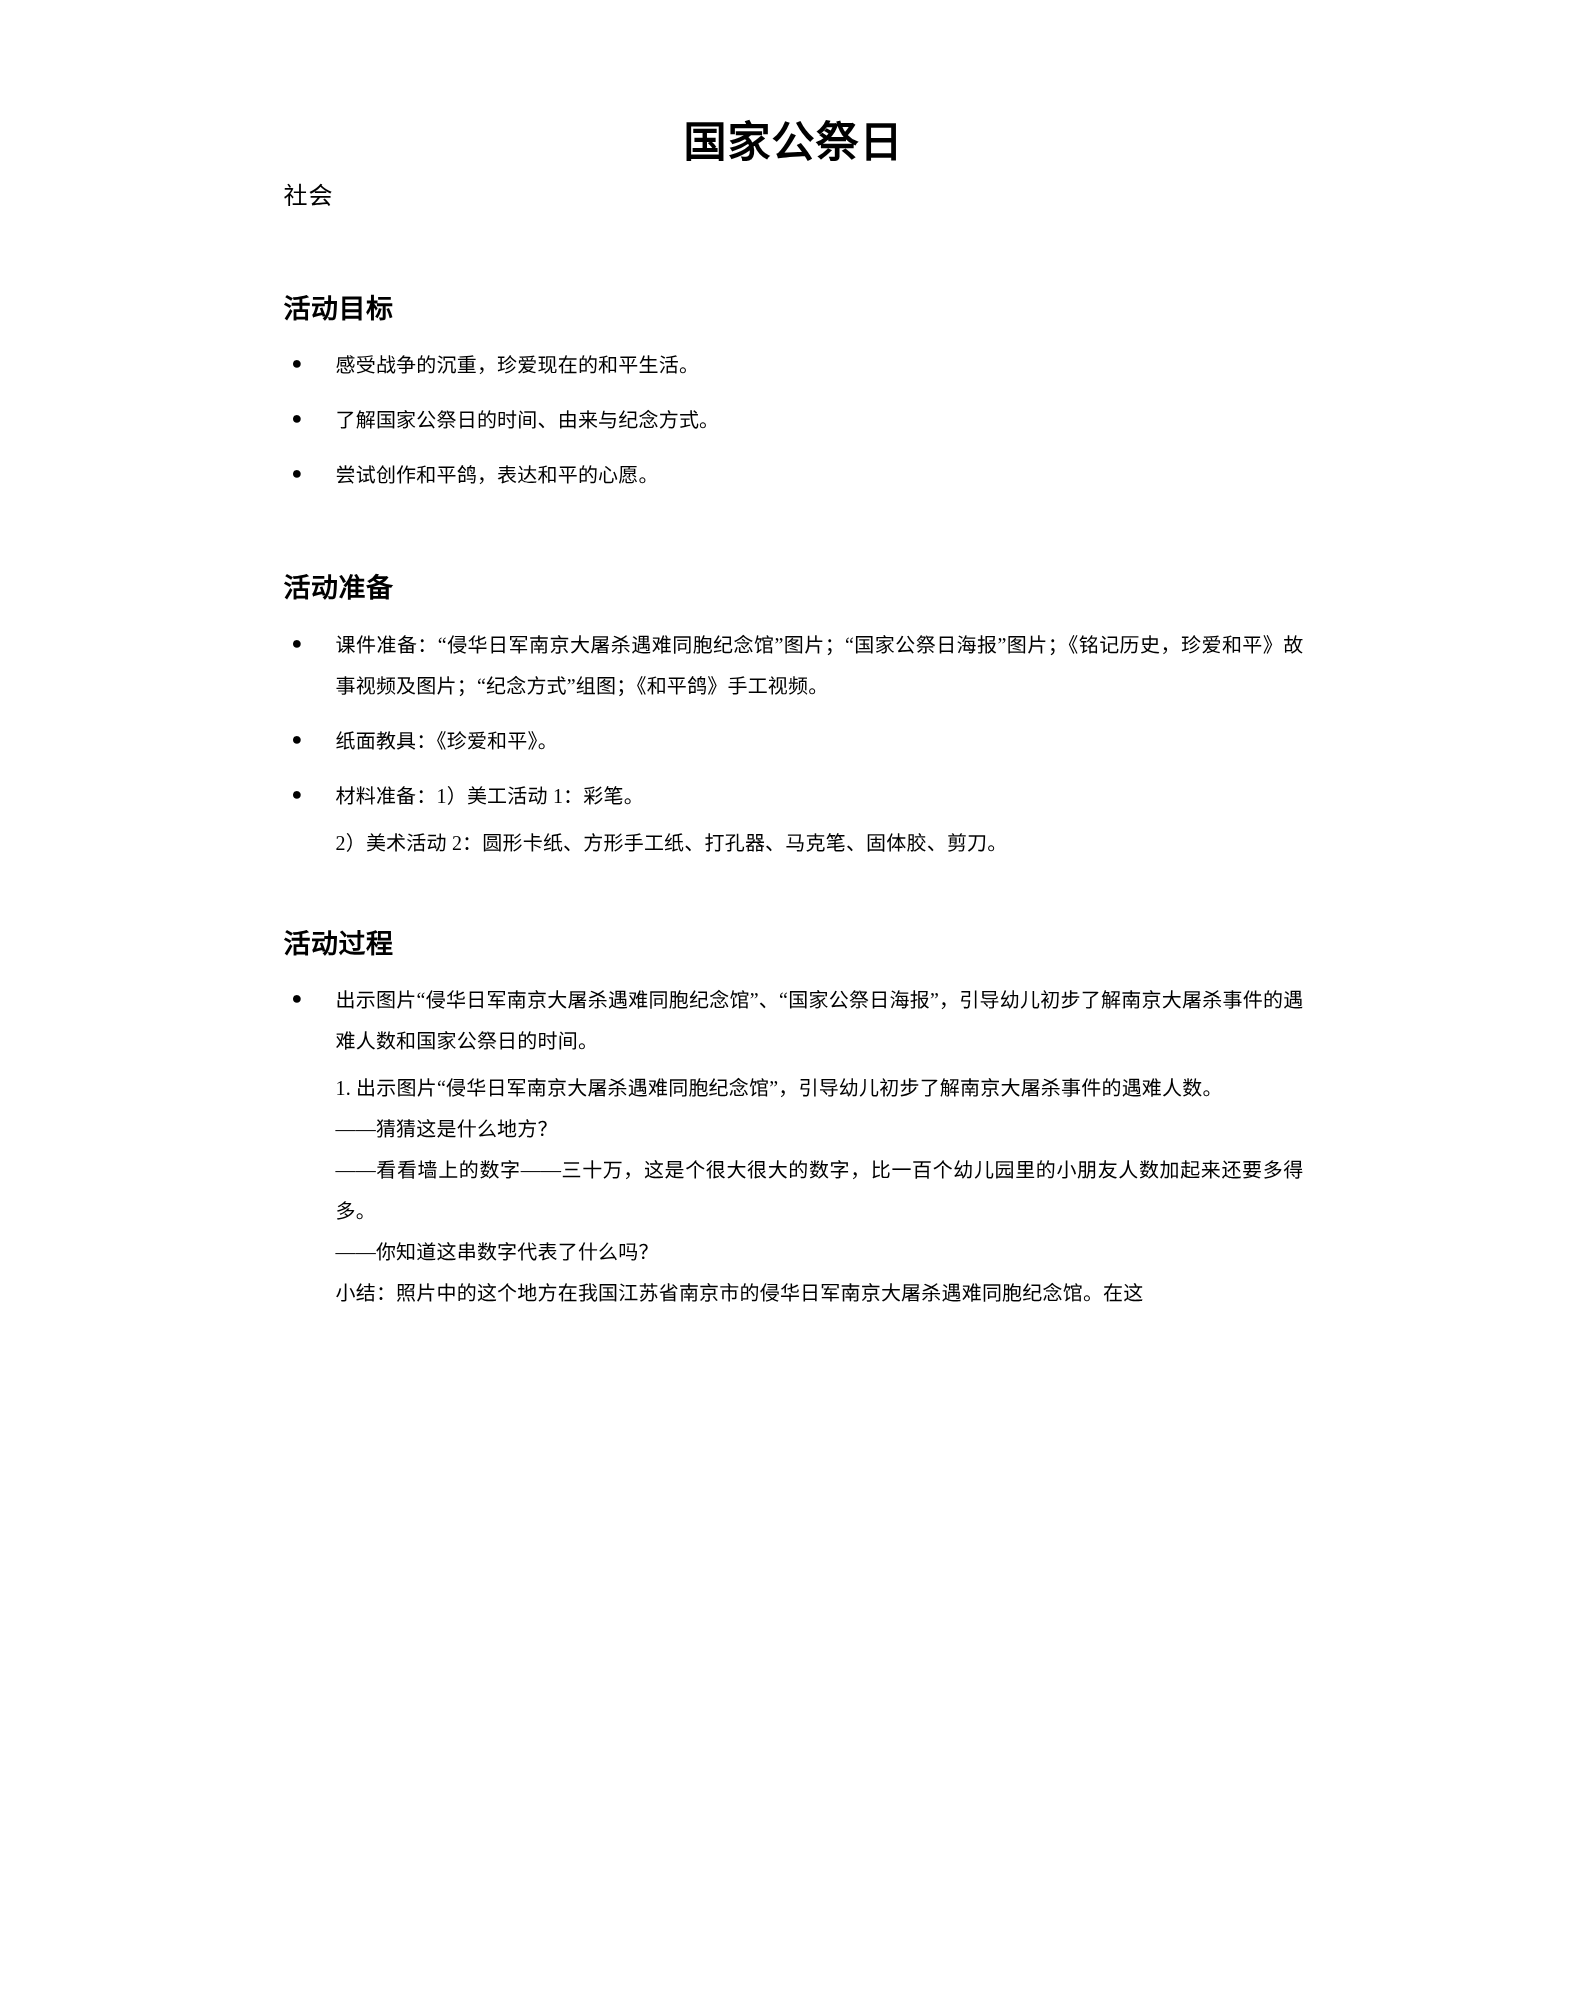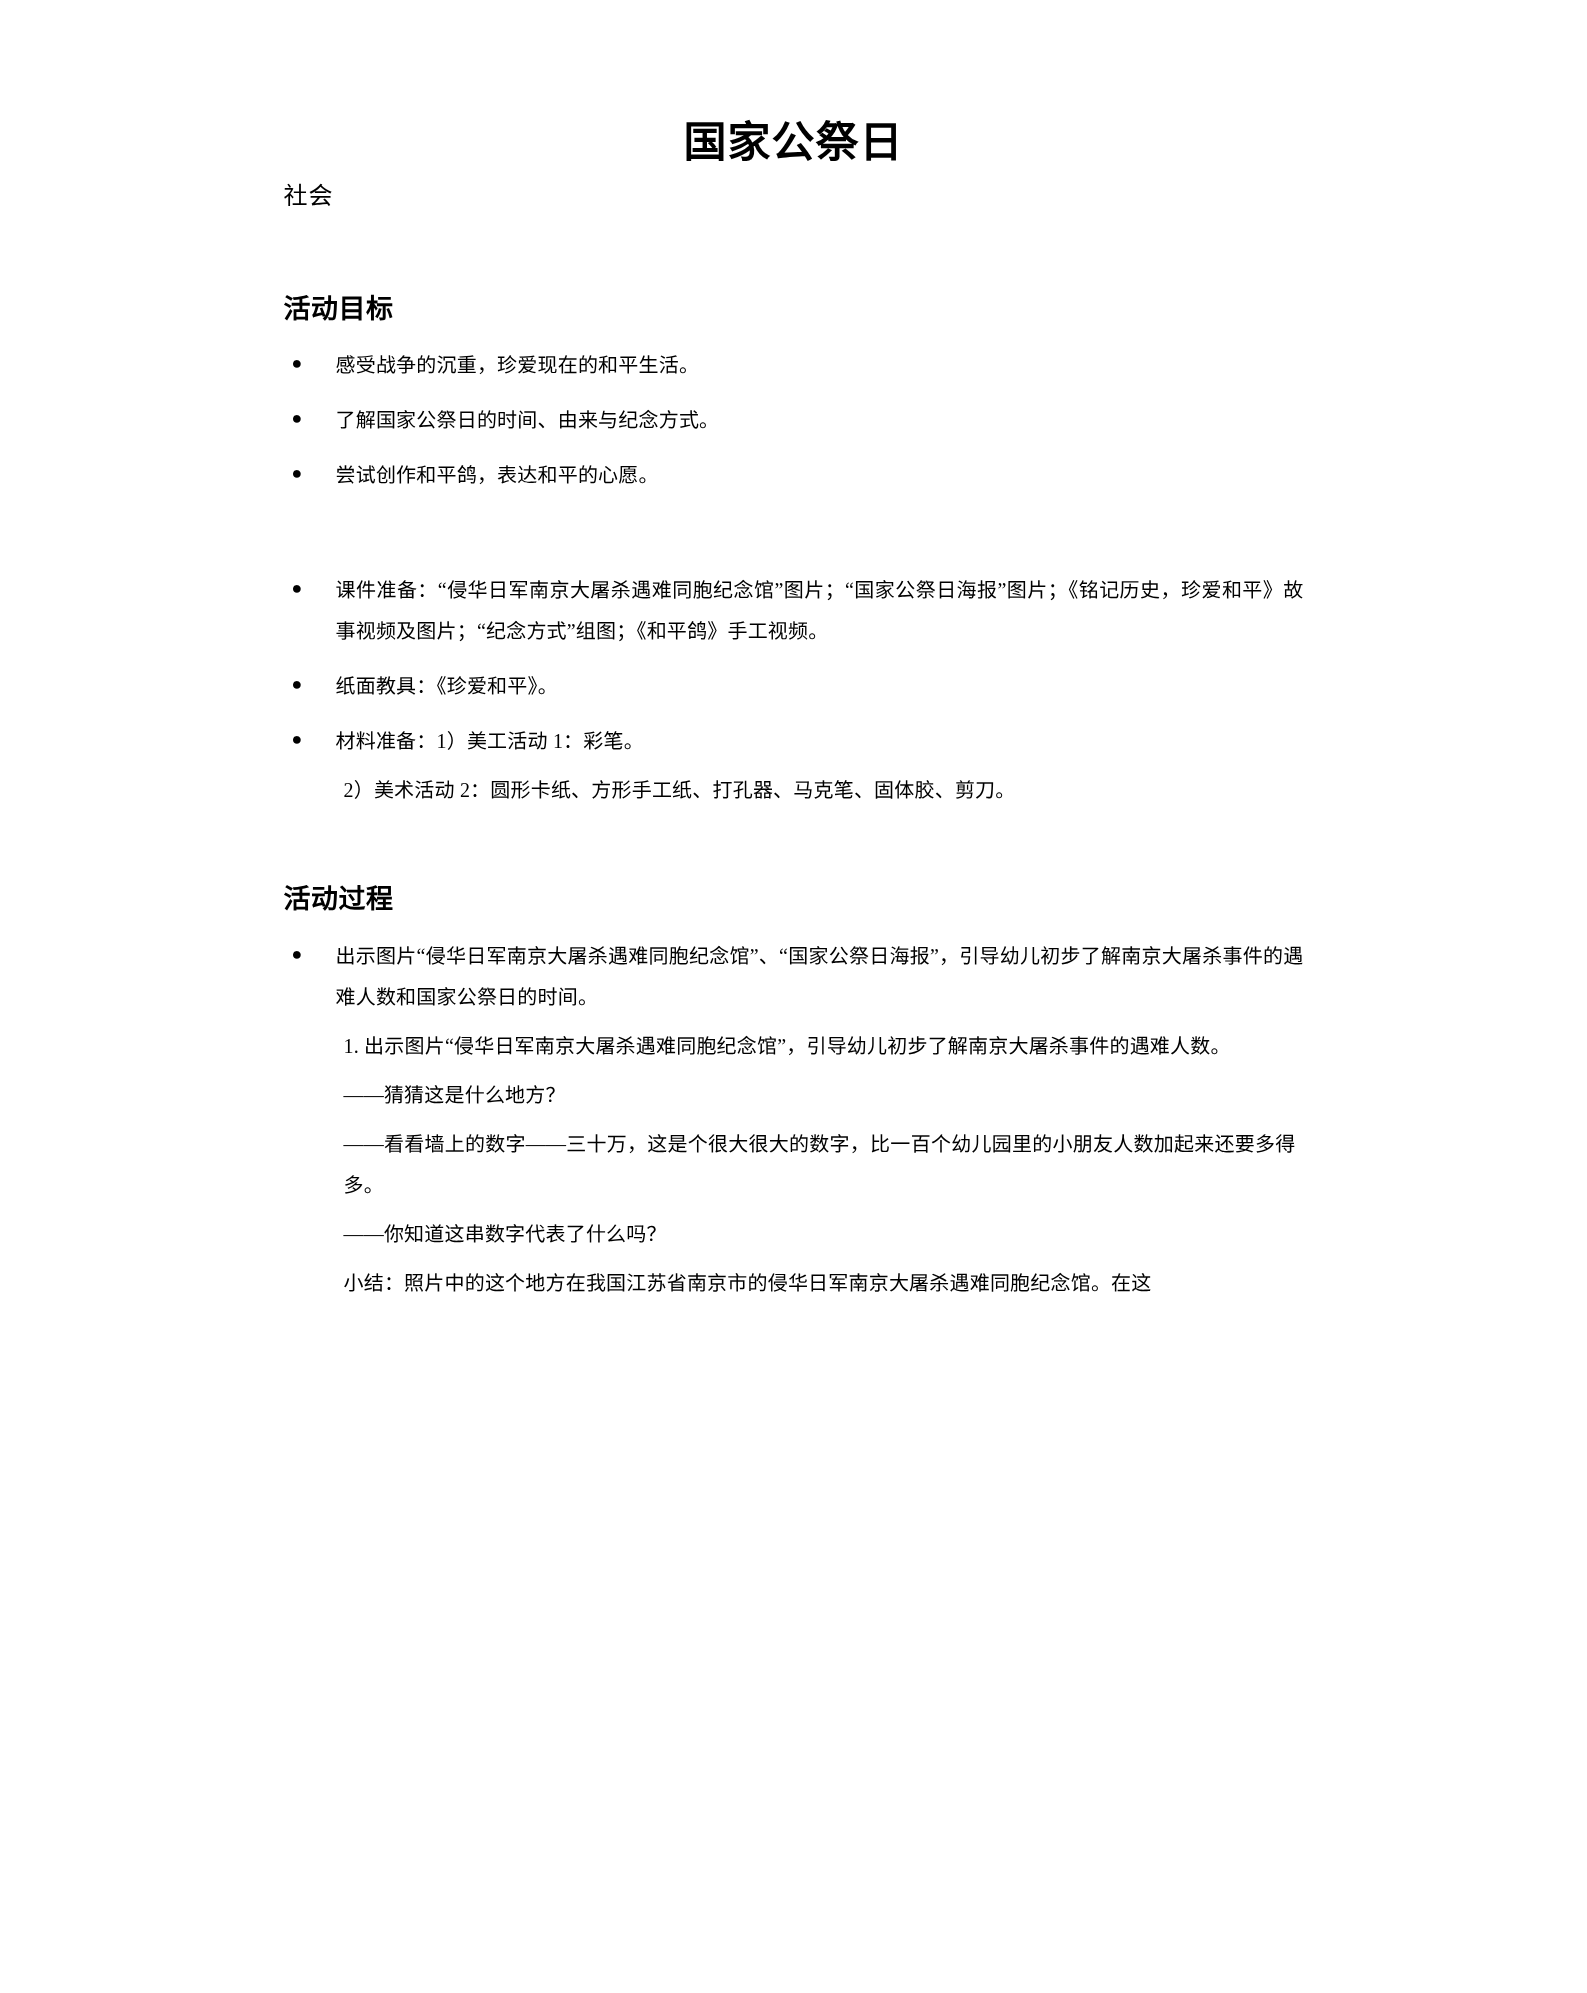--- a/index.html
+++ b/index.html
@@ -75,21 +75,21 @@
     left: 8px;
     top: 0;
     font-size: 18px;
     line-height: 2.05;
   }
   .para {
     font-size: 20px;
     line-height: 2.05;
     text-align: justify;
     text-justify: inter-ideograph;
-    margin: 8px;
+    margin: 0;
     padding-left: 52px;
     letter-spacing: 0.2px;
   }
   .no-indent { padding-left: 52px; }
 </style>
 </head>
 <body>
 
 <div class="page">
 
@@ -112,20 +112,21 @@
       <li class="bullet-item">
         <span class="bullet-marker">●</span>
         <span>尝试创作和平鸽，表达和平的心愿。</span>
       </li>
     </ul>
   </section>
 
   <div class="section-gap-2"></div>
 
   <section class="section">
+    <h2 class="section-heading">活动准备</h2>
     <ul class="bullet-list">
       <li class="bullet-item">
         <span class="bullet-marker">●</span>
         <span>课件准备：“侵华日军南京大屠杀遇难同胞纪念馆”图片；“国家公祭日海报”图片；《铭记历史，珍爱和平》故事视频及图片；“纪念方式”组图；《和平鸽》手工视频。</span>
       </li>
       <li class="bullet-item">
         <span class="bullet-marker">●</span>
         <span>纸面教具：《珍爱和平》。</span>
       </li>
       <li class="bullet-item tight">

